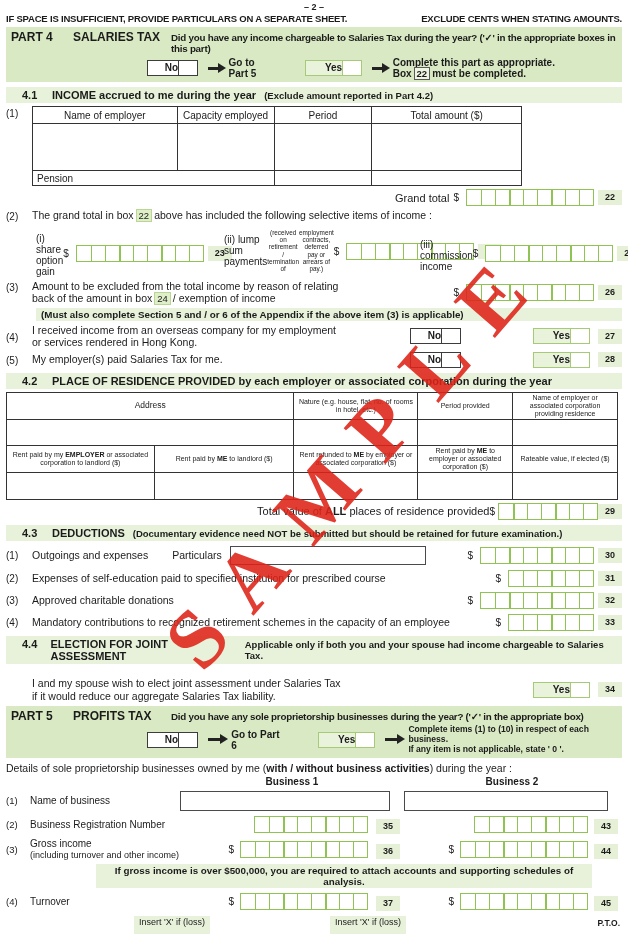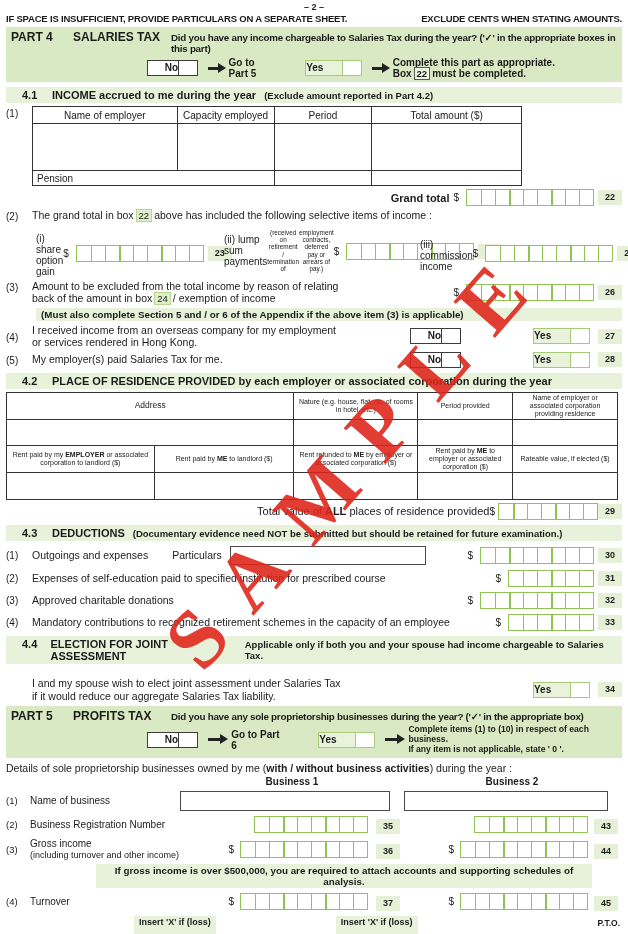--- a/index.html
+++ b/index.html
@@ -16,41 +16,41 @@
 .bandrow2{display:flex;align-items:center;margin:3px 0 0 136px;font-size:10px;font-weight:bold}
 .subband{background:#e8f2da;padding:2px 16px;margin-top:5px;font-weight:bold;display:flex;align-items:baseline}
 .sb-num{width:30px;font-size:11px}
 .sb-title{font-size:11px;margin-right:8px}
 .sb-note{font-size:9.5px}
 .noteband{background:#e8f2da;padding:1px 5px;margin:3px 0 0 30px;font-weight:bold;font-size:9.8px}
 .nobox{display:inline-flex;border:1.5px solid #3c3c3c;height:16px;background:#fff;align-items:stretch}
 .nobox .lbl{width:30px;text-align:right;font-weight:bold;font-size:10px;line-height:13px}
 .nobox .chk{width:19px;border-left:1.5px solid #3c3c3c;background:#fff}
 .yesbox{display:inline-flex;border:1.5px solid #a6ca78;height:16px;align-items:stretch}
-.yesbox .lbl{width:36px;text-align:left;font-weight:bold;font-size:10px;line-height:13px;background:#e9f3dc}
+.yesbox .lbl{width:36px;text-align:right;font-weight:bold;font-size:10px;line-height:13px;background:#e9f3dc}
 .yesbox .chk{width:19px;border-left:1.5px solid #a6ca78;background:#fff}
 .arr{display:inline-block;position:relative;width:14px;height:3px;background:#222;margin:0 10px;vertical-align:middle}
 .arr:after{content:"";position:absolute;right:-7px;top:-4px;border-left:8px solid #222;border-top:5.5px solid transparent;border-bottom:5.5px solid transparent}
 .bref{border:1px solid #5a5a5a;background:#eef5e2;padding:0 2px;font-weight:bold;font-size:9.5px;margin:0 2px}
 .href{background:#ddeec8;border:1px solid #b9d693;padding:0 2px;font-size:9.5px;margin:0 2px}
 .abox{display:inline-flex;border:1px solid #8fc353;background:#fff;height:17px}
 .abox .cell{width:14px;border-left:1px solid #8fc353}
 .abox .cell:first-child{border-left:none}
 .abox .thick{border-left-width:2px}
 .badge{display:inline-block;min-width:24px;padding:0 2px;height:15px;line-height:15px;background:#e6f0d7;font-weight:bold;font-size:9px;text-align:center}
 .dol{font-size:10px;margin:0 3px 0 0}
 .t41wrap{display:flex;margin-top:3px}
 .inum{width:26px;font-size:10px;padding-top:2px}
 table{border-collapse:collapse}
 .t41{width:490px;border:1.5px solid #333}
 .t41 td{border:1px solid #333;font-size:10px;text-align:center;height:17px}
 .t41 .blank{height:47px}
 .t41 .pens{text-align:left;padding-left:4px;height:15px}
 .gtrow{display:flex;justify-content:flex-end;align-items:center;margin-top:3px;gap:4px}
-.gt{font-weight:bold;font-size:11px}
+.gt{font-weight:normal;font-size:11px}
 .itemrow{display:flex;align-items:flex-start;margin-top:3px}
 .itxt{font-size:10.5px;line-height:1.18}
 .cols3{display:flex;margin:2px 0 0 30px}
 .colgrp{display:flex;flex-direction:row;align-items:center}
 .colgrp .cap{font-size:10px}
 .colgrp .capsm{font-size:6.4px;line-height:1.1;text-align:center}
 .boxline{display:flex;align-items:center;gap:4px;margin-top:2px}
 .t42{width:612px;border:1.5px solid #333;margin-top:3px}
 .t42 td{border:1px solid #333;font-size:7px;text-align:center;line-height:1.15;padding:1px 2px}
 .t42 .h1{height:24px}
@@ -73,21 +73,21 @@
 .p5num{width:24px;font-size:9.5px}
 .p5lbl{width:150px;font-size:10px;line-height:1.1}
 .g1{width:188px;display:flex;justify-content:flex-end;align-items:center;gap:3px}
 .bc1{width:36px;padding-left:8px}
 .g2{width:184px;display:flex;justify-content:flex-end;align-items:center;gap:3px}
 .bc2{width:32px;padding-left:6px}
 .nameinput{height:20px;border:1.5px solid #4a4a4a;background:#fff}
 .xbox{width:15px;height:16px;border:1.5px solid #8fc353;background:#fff;flex:none}
 .conn{width:6px;height:2px;background:#222;flex:none}
 .ixrow{display:flex;margin-top:5px;height:18px}
-.ixlbl{position:relative;background:#e8f2da;font-size:9px;font-weight:bold;padding:1px 5px}
+.ixlbl{position:relative;background:#e8f2da;font-size:9px;font-weight:normal;padding:1px 5px}
 .darr{position:absolute;left:10px;bottom:-7px;width:1.5px;height:6px;background:#111}
 .darr:after{content:"";position:absolute;left:-2.8px;bottom:-4px;border-top:5px solid #111;border-left:3.5px solid transparent;border-right:3.5px solid transparent}
 .pto{position:absolute;right:8px;bottom:6px;font-size:8.5px;font-weight:bold}
 .wm{position:absolute;left:55px;top:407px;width:600px;text-align:center;transform:rotate(-49deg);font-family:"Liberation Serif",serif;font-size:84px;font-weight:bold;color:#df2318;letter-spacing:30px;opacity:.88;z-index:9;pointer-events:none}
 .b{font-weight:bold}
 </style>
 </head>
 <body>
 
 <div class="page">

